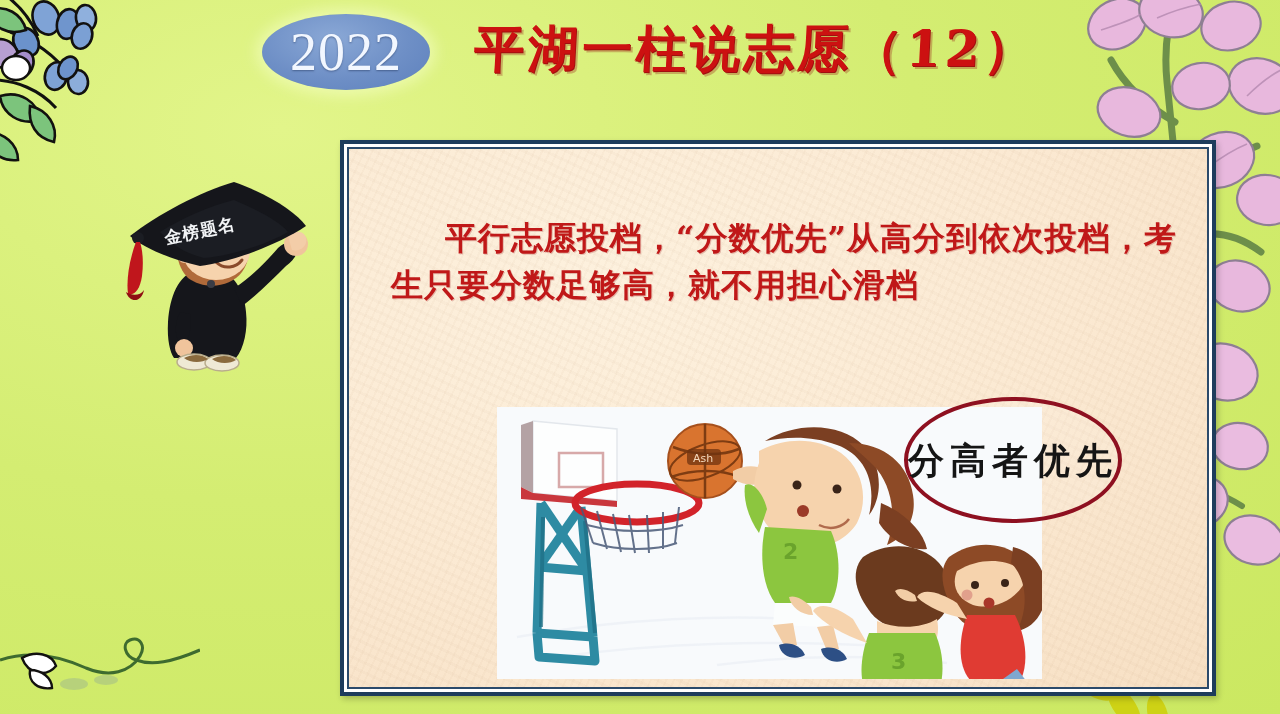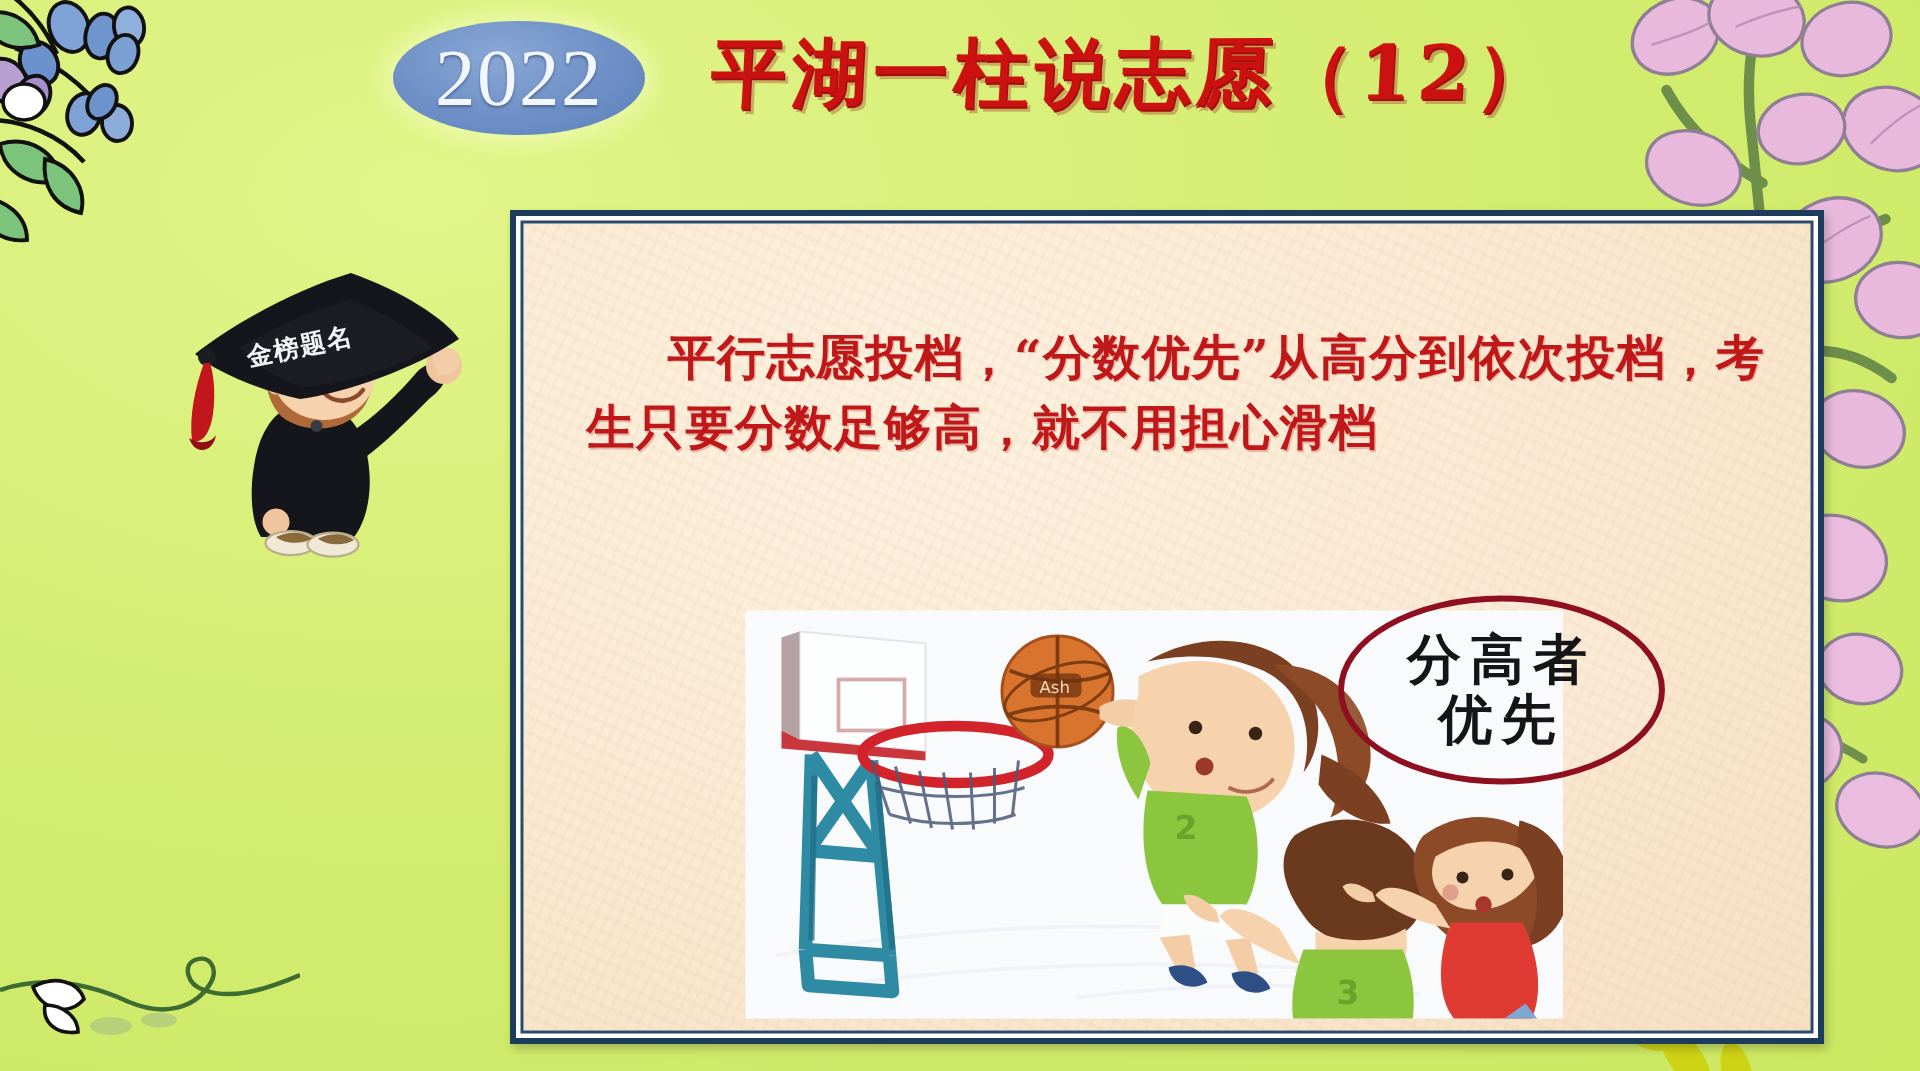--- a/index.html
+++ b/index.html
@@ -86,23 +86,23 @@
 
   
   #photo {
     position:absolute; left:148px; top:258px; width:545px; height:272px;
     background:linear-gradient(170deg,#fbfcfe 0%, #f4f7fb 60%, #eef2f8 100%);
     overflow:hidden;
   }
 
   
   #emphasis-oval {
-    position:absolute; left:543px; top:248px; width:218px; height:126px;
+    position:absolute; left:555px; top:248px; width:218px; height:126px;
     border:4px solid #8e1020; border-radius:50%;
-    display:flex; flex-direction:column; align-items:center; justify-content:center;
+    display:flex; flex-direction:row; align-items:center; justify-content:center;
     background:rgba(255,255,255,.10);
   }
   #emphasis-oval div {
     font-family:"DejaVu Serif", serif;
     font-size:36px; font-weight:bold; color:#151515;
     letter-spacing:6px; line-height:1.12;
   }
 </style>
 </head>
 <body>

